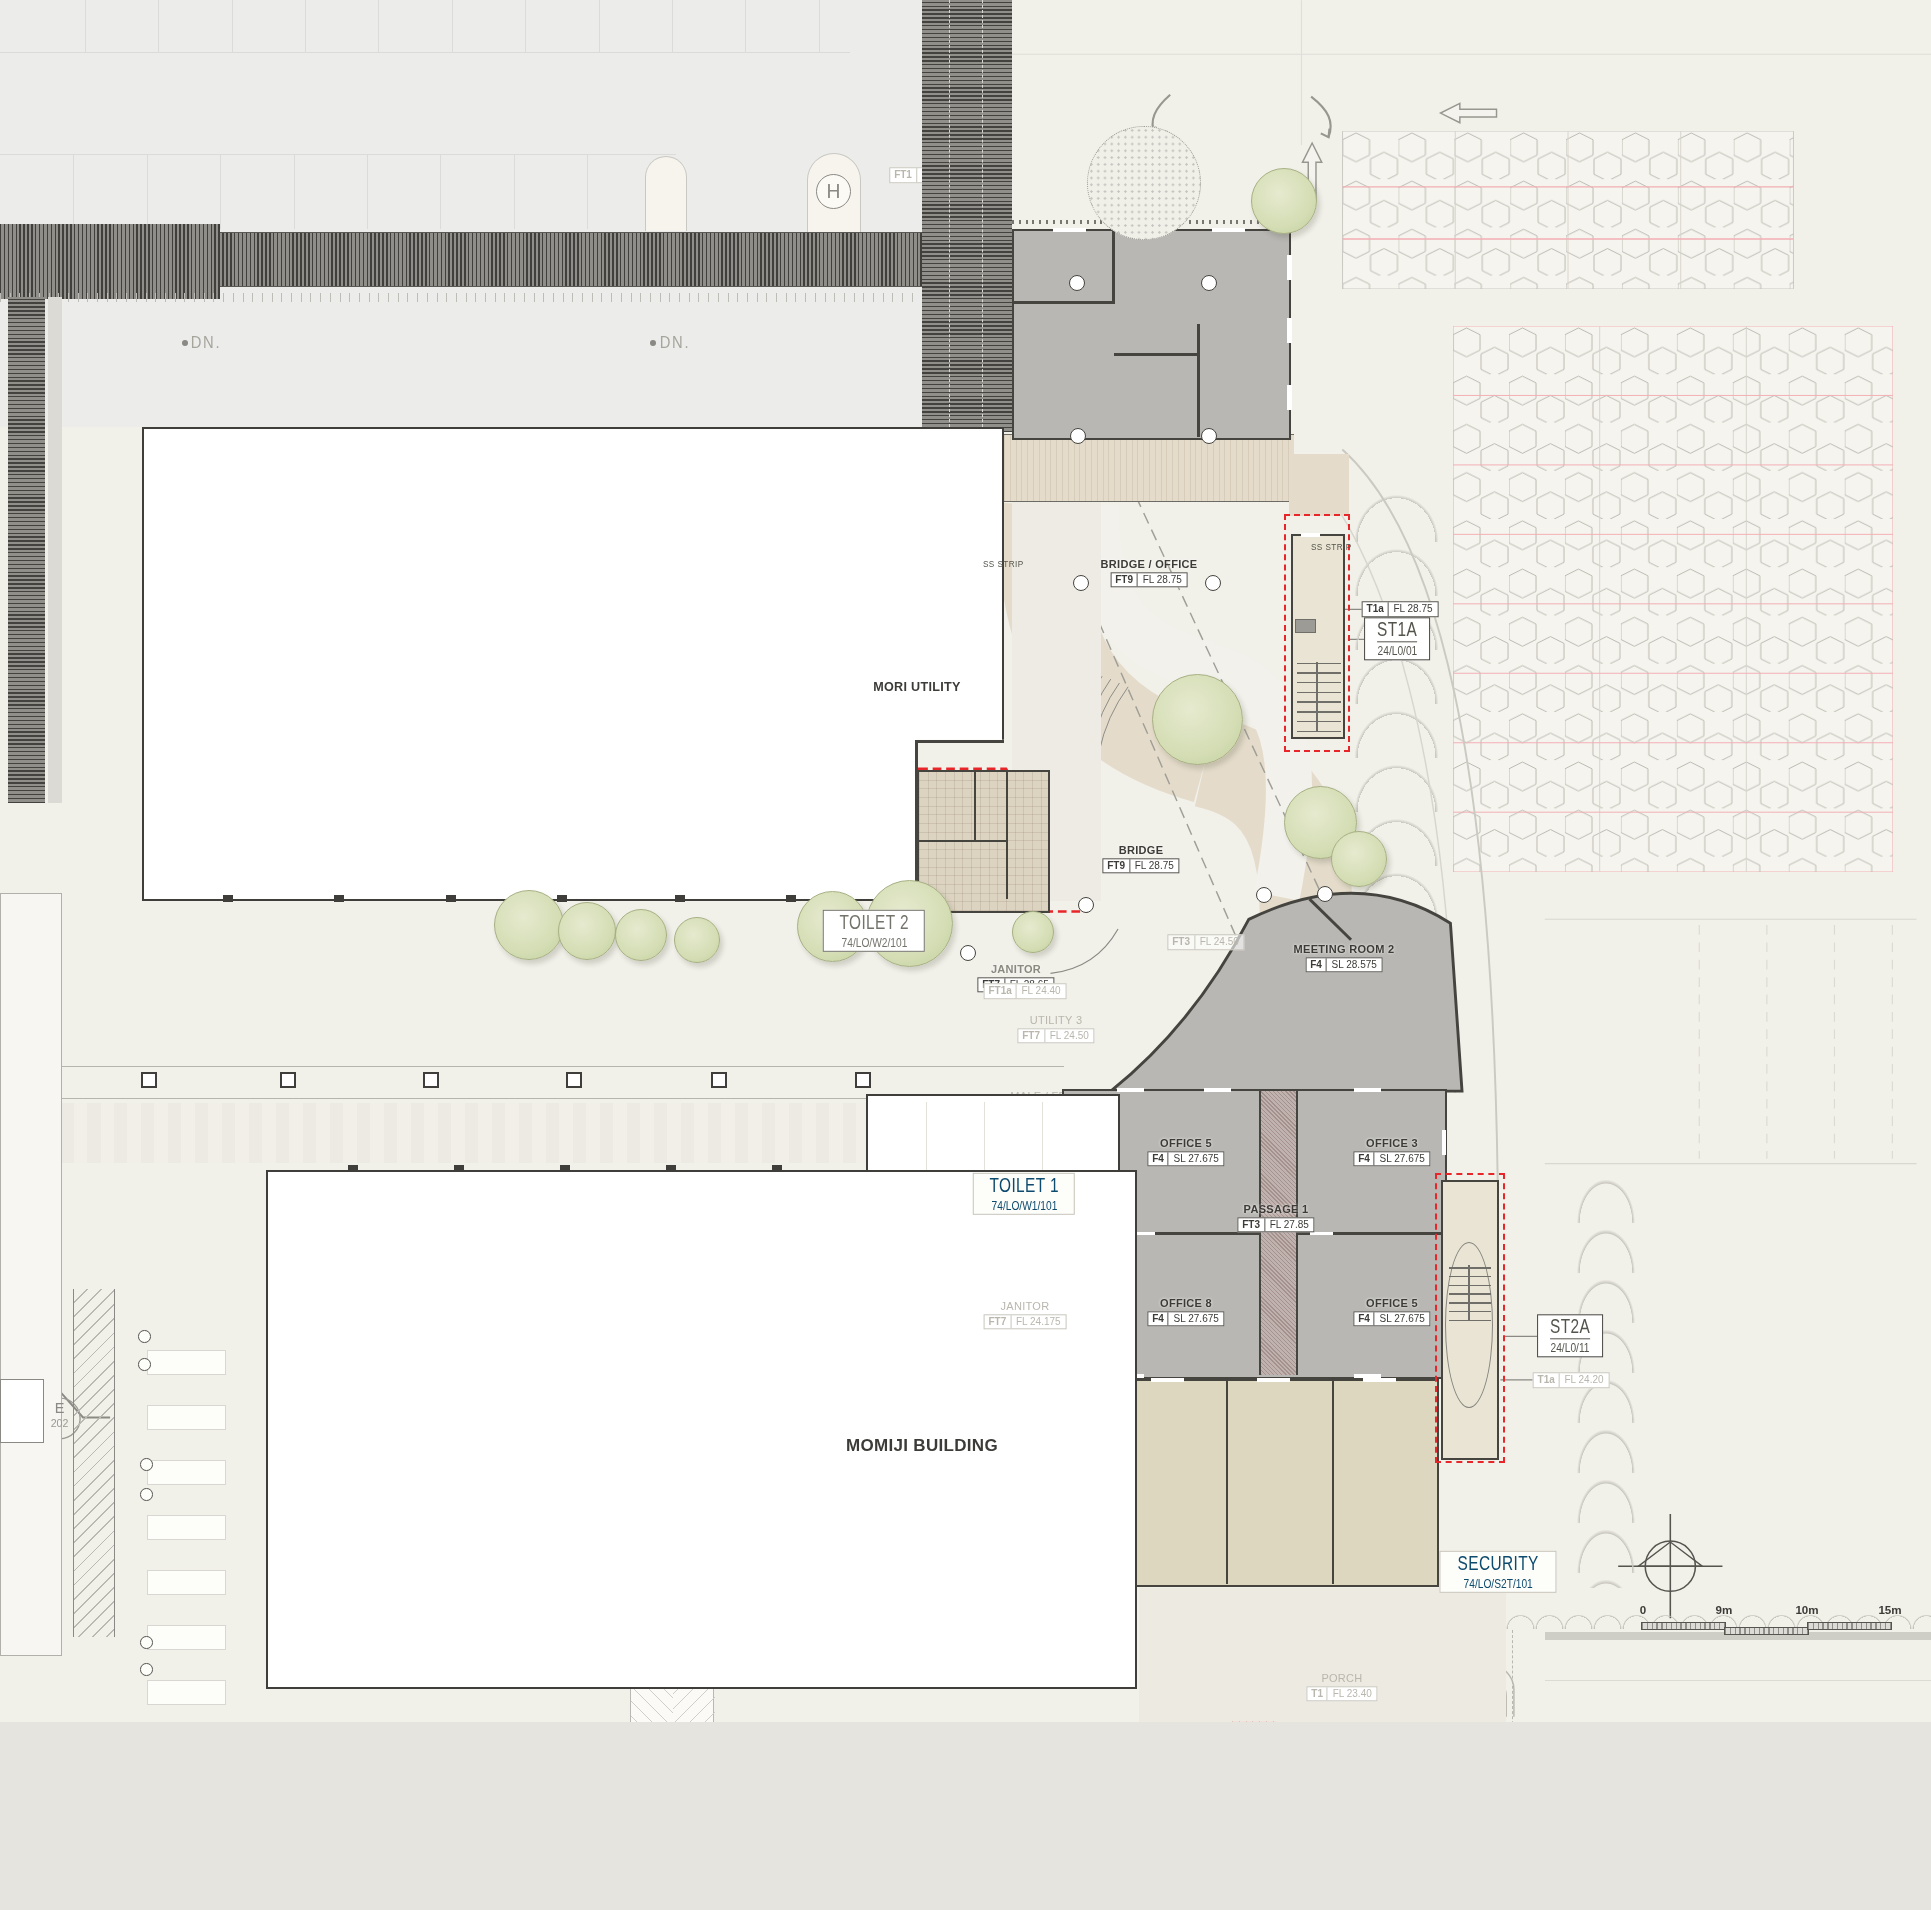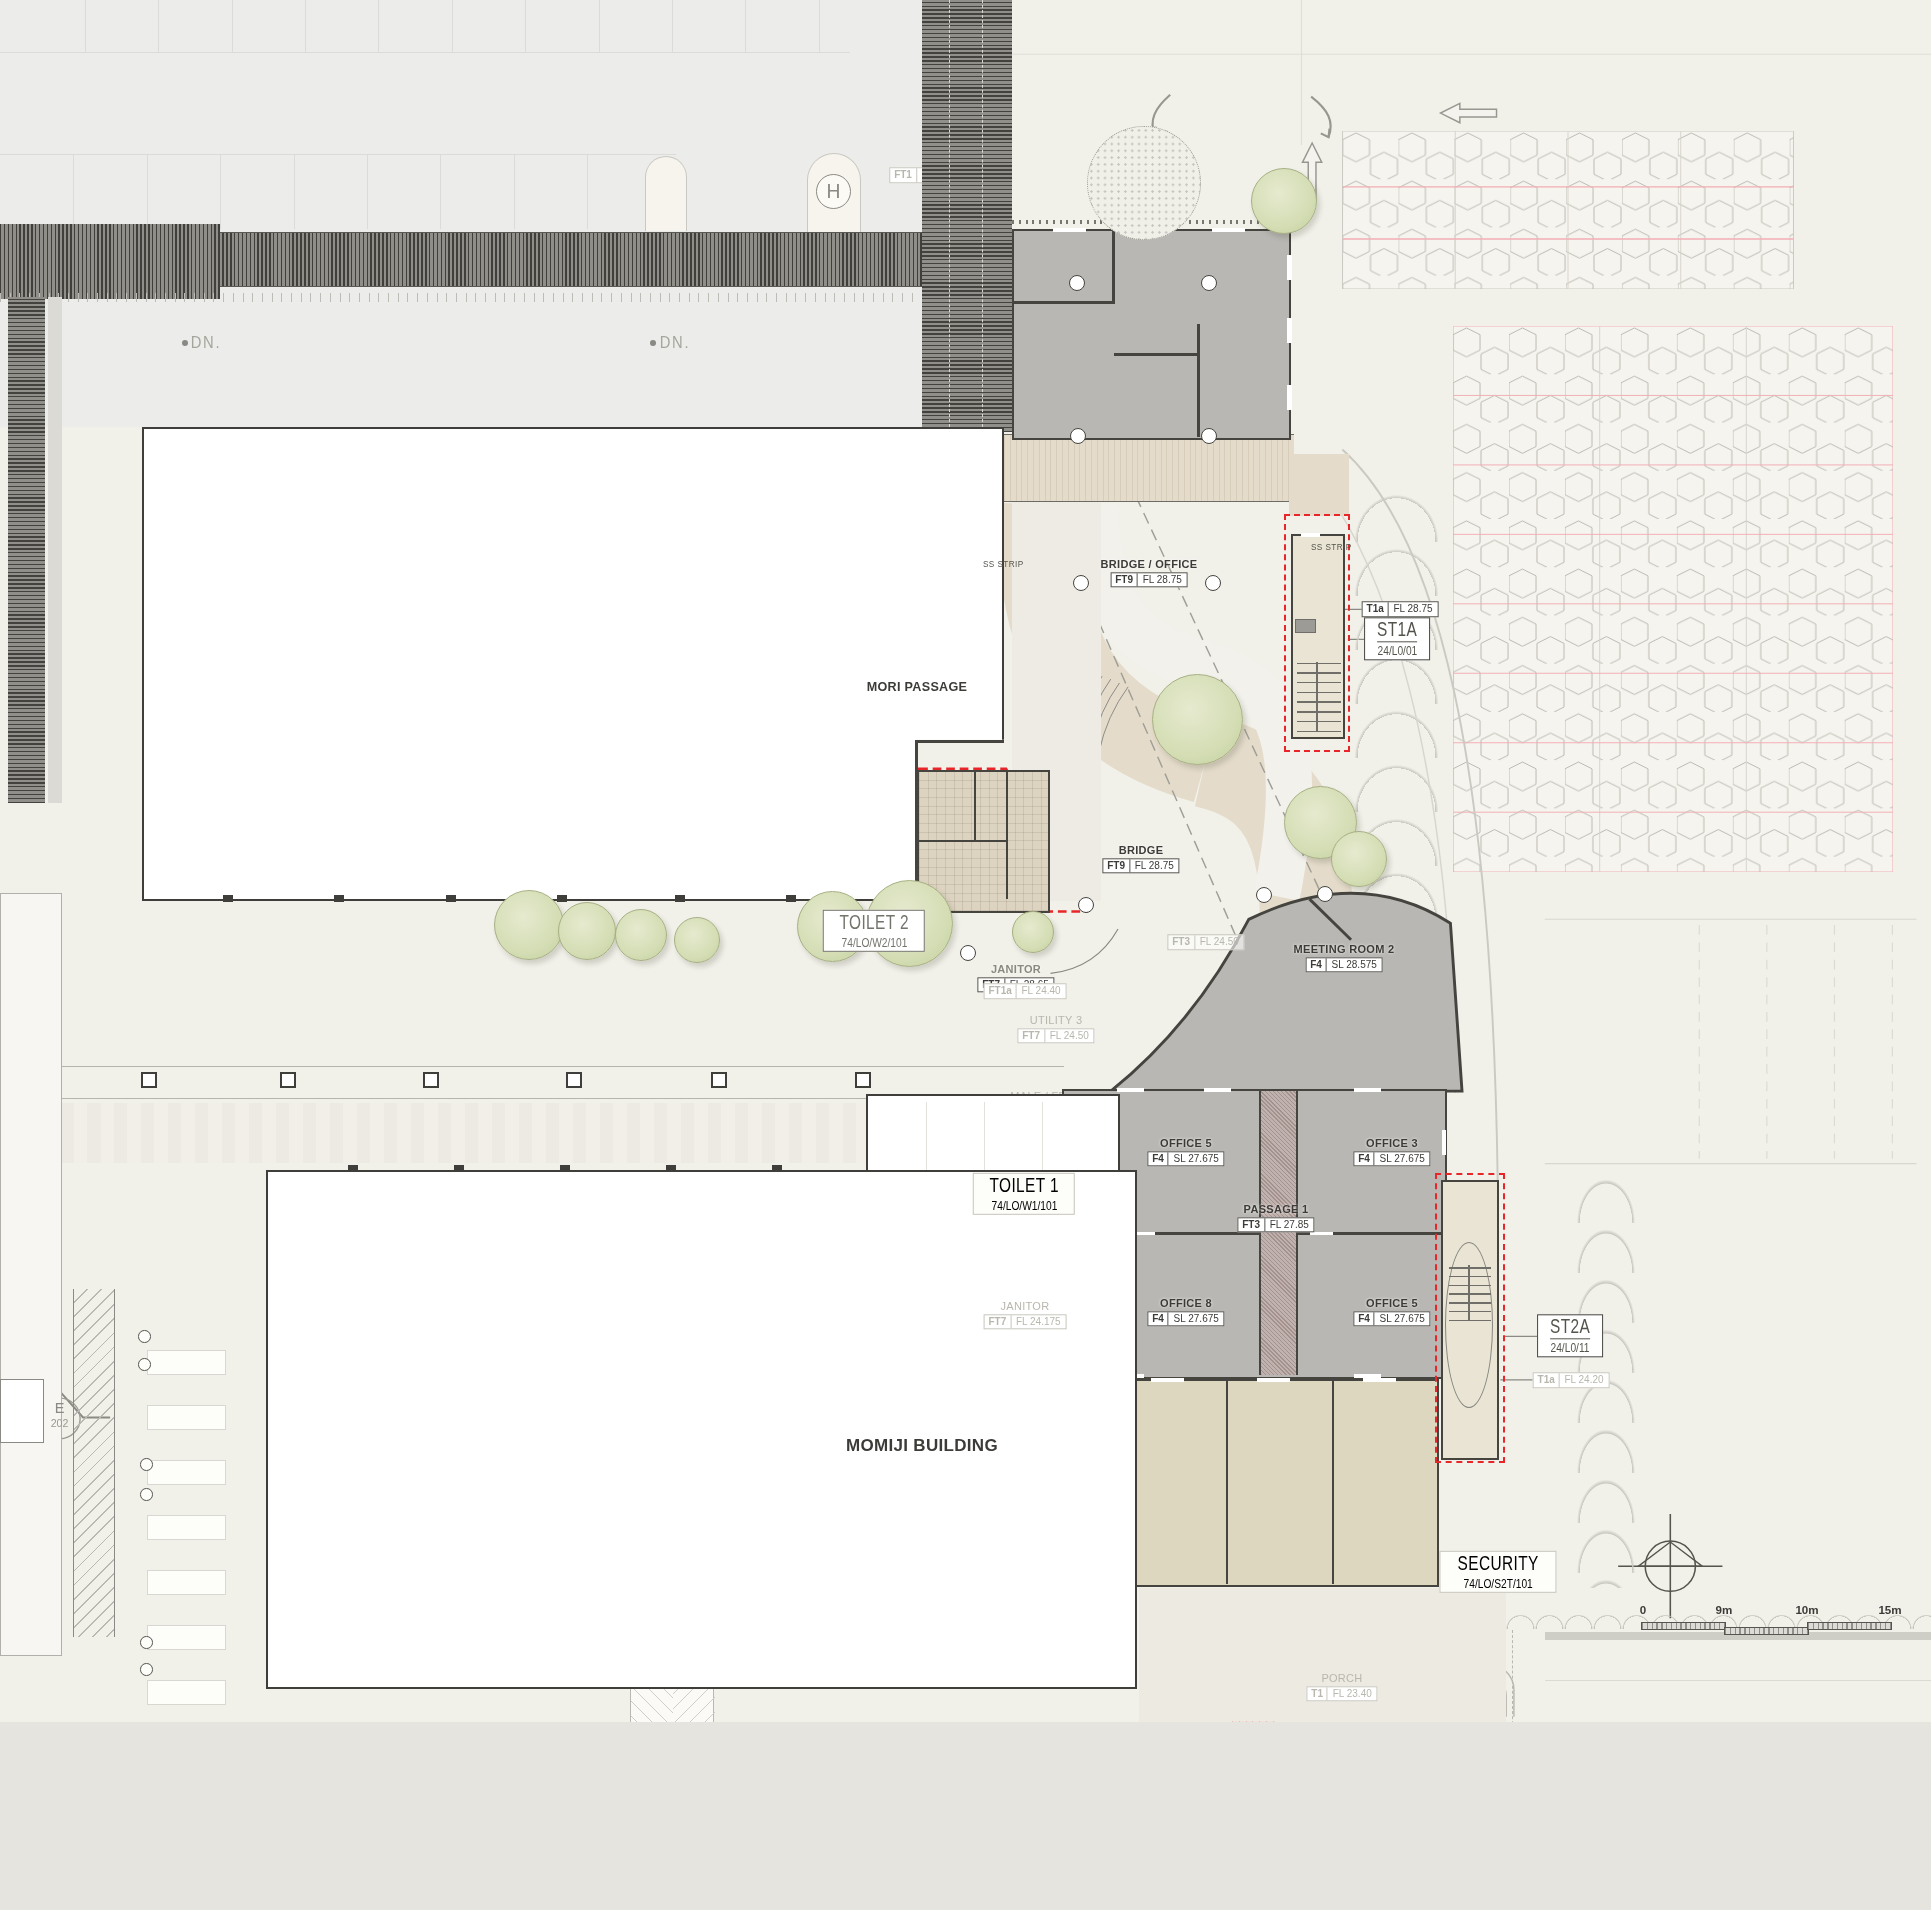--- a/index.html
+++ b/index.html
@@ -15,21 +15,21 @@
   .tag{display:flex;border:1.2px solid #55544e;background:#fff;font-size:10px;line-height:13.5px;color:#3c3b37}
   .tag .c{padding:0 3.9px;font-weight:700;border-right:1.2px solid #55544e}
   .tag .v{padding:0 4.8px}
   .fade .rname{color:#b9b7ad;text-shadow:none}
   .fade .tag{border-color:#c8c6bd;color:#b9b7ad}
   .fade .tag .c{border-color:#c8c6bd}
   .blabel{background:#fff;border:1.3px solid #8f8e86;text-align:center;padding:1px 6.8px;z-index:30}
   .blabel .t1{font-size:19.3px;letter-spacing:0.5px;transform:scaleX(.8);line-height:22px}
   .blabel .t2{font-size:12px;transform:scaleX(.85);line-height:14.5px}
   .blabel.dark{color:#74736b;border-color:#74736b}
-  .blabel.faded{color:#000000;border-color:#c6c4ba;background:#fdfdfa}
+  .blabel.faded{color:#0c4a6e;border-color:#c6c4ba;background:#fdfdfa}
   .blabel.stair{color:#55544c;border-color:#45443f}
   .blabel.stair .t1{border-bottom:1.2px solid #55544c}
   .tiny{font-size:8.2px;color:#55544c;letter-spacing:0.4px;z-index:30;position:absolute}
   .dn{position:absolute;font-size:16.4px;color:#a6a59c;letter-spacing:1.9px;z-index:6;transform:scaleX(.9)}
   
   .sq{position:absolute;width:16.4px;height:16.4px;background:#fff;border:2.4px solid #3f3e3a;z-index:12;box-sizing:border-box}
   .col{position:absolute;width:16.4px;height:16.4px;background:#fff;border:1.9px solid #45443f;border-radius:50%;z-index:12;box-sizing:border-box}
   .ccol{position:absolute;width:12.6px;height:12.6px;background:#fdfdfa;border:1.4px solid #55544e;border-radius:50%;z-index:12;box-sizing:border-box}
   .tree{position:absolute;border-radius:50%;z-index:14;box-sizing:border-box;
         background:radial-gradient(circle at 42% 38%,#e6eacf,#d4ddb4 62%,#c2cf9c);
@@ -362,21 +362,21 @@
     <path d="M30,1786 H1175 M30,1800 H1175" stroke="#c3c2ba" stroke-width="1.5" stroke-dasharray="22 14"></path>
     <path d="M0,1822 H1560" stroke="#a9a8a0" stroke-width="1.5" stroke-dasharray="30 8 8 8"></path>
 
     <path d="M1600,952 H1985 M1600,1205 H1985" stroke="#d9d8d0" stroke-width="1.2"></path>
     <path d="M1760,958 V1200 M1830,958 V1200 M1900,958 V1200 M1960,958 V1200" stroke="#dcdbd3" stroke-width="1.2" stroke-dasharray="10 8"></path>
     <path d="M962,56 H2000 M1348,0 V150" stroke="#dededa" stroke-width="1.2"></path>
   </svg>
 
   
   <div class="lbl" style="left:917px;top:687px">
-    <span class="rname" style="font-size:12.6px">MORI PASSAGE</span>
+    <span class="rname" style="font-size:12.6px">MORI UTILITY</span>
     </div>
   <div class="lbl" style="left:922px;top:1446px">
     <span class="rname" style="font-size:17px">MOMIJI BUILDING</span>
     </div>
 
   <div class="lbl" style="left:1149px;top:573px">
     <span class="rname">BRIDGE / OFFICE</span>
     <span class="tag">
         <span class="c">FT9</span>
         <span class="v">FL 28.75</span>

